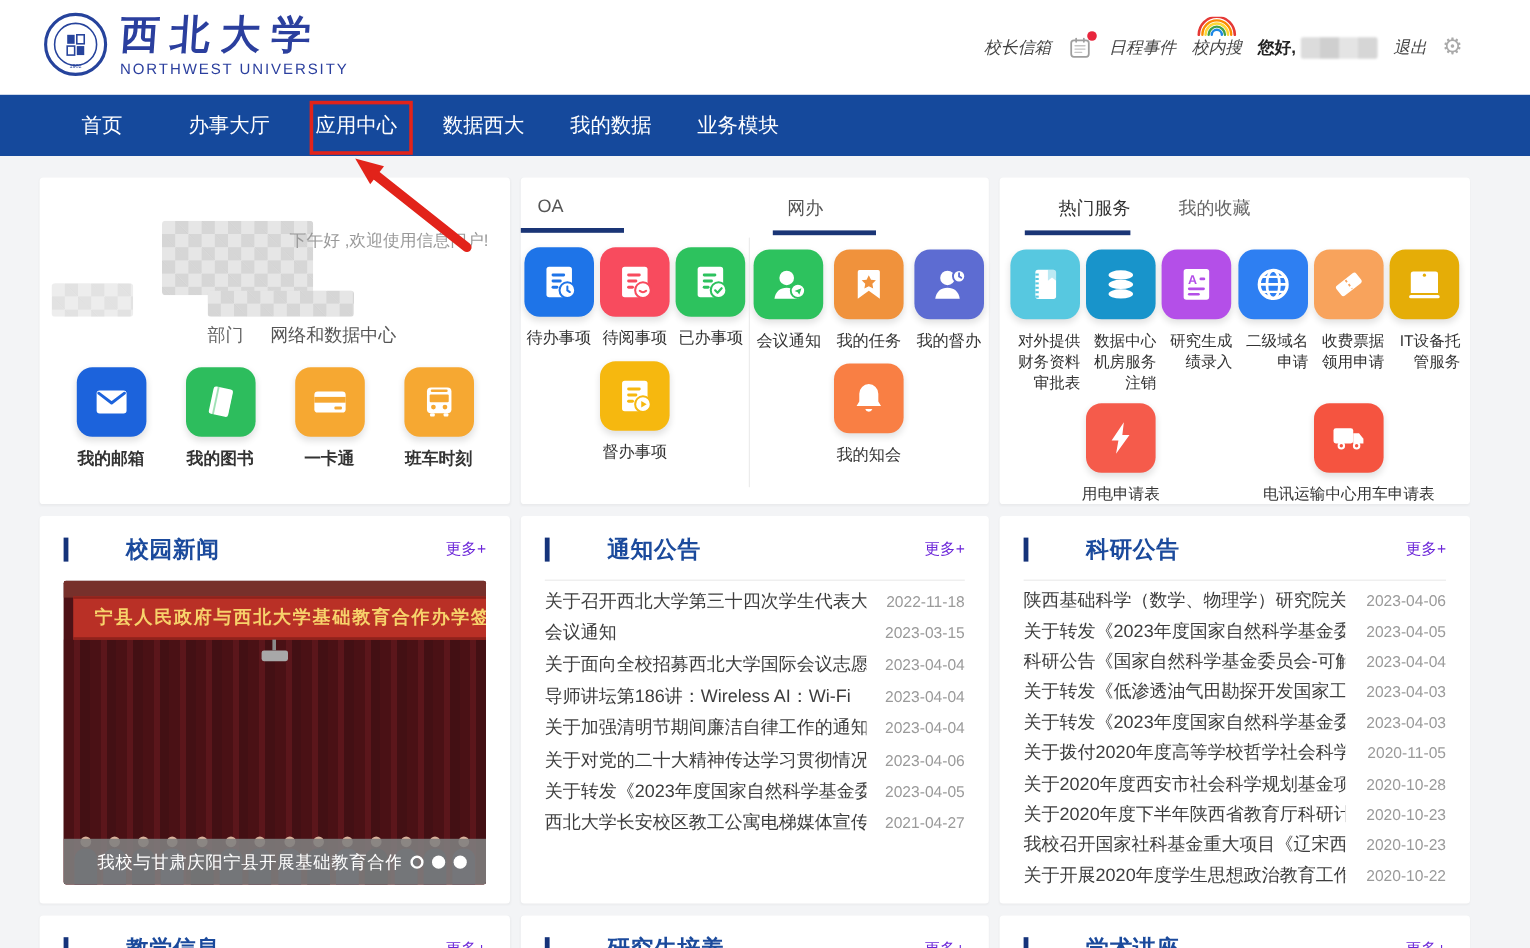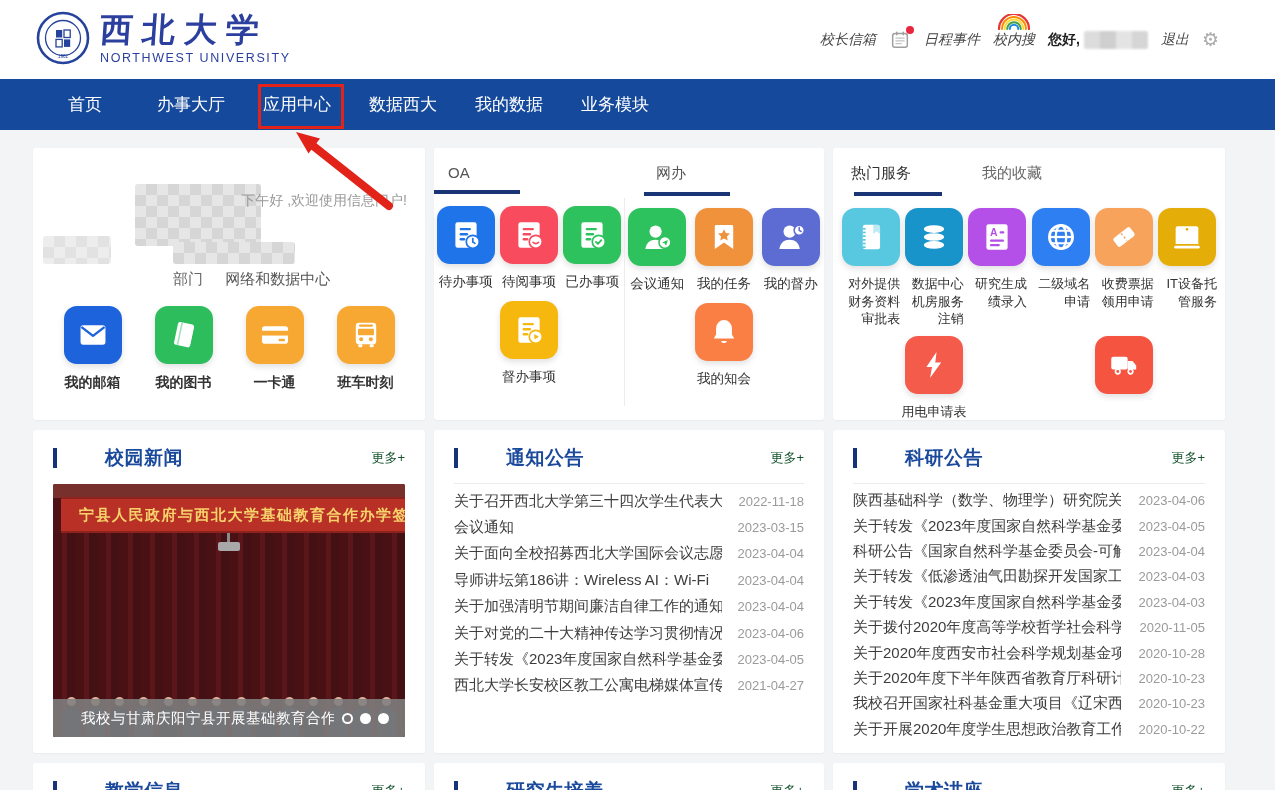--- a/index.html
+++ b/index.html
@@ -64,31 +64,31 @@
   .oa-sec.right .oa-title{margin-left:32px;}
   .oa-underline{height:4px;width:86px;background:#1a3576;margin-top:9px;}
   .oa-sec.right .oa-underline{margin-left:20px;}
   .oa-divider{position:absolute;left:190px;top:50px;bottom:14px;width:1px;background:#ececec;}
   .oa-grid{display:flex;flex-wrap:wrap;margin-top:10px;}
   .oa-grid .app-cell{width:50%;box-sizing:border-box;margin-bottom:8px;padding-top:2px;}
 
   
   .svc-tabs{display:flex;gap:40px;padding:16px 18px 0;}
   .svc-tab{font-size:15px;color:#666;cursor:pointer;}
-  .svc-tab.active{color:#333;}
+  .svc-tab.active{color:#333;text-align:right;}
   .svc-underline{height:4px;width:88px;background:#1a3576;margin:9px 0 0 3px;}
   .svc-grid{display:flex;flex-wrap:wrap;padding:0 6px;margin-top:10px;}
   .svc-grid .app-cell{width:25%;box-sizing:border-box;margin-bottom:6px;padding:2px 2px 0;}
   .svc-grid .app-label{font-size:13px;min-height:35px;}
 
   
   .sec-head{display:flex;align-items:center;padding:15px 20px 0;}
   .sec-bar{width:4px;height:20px;background:#15337a;margin-right:10px;}
   .sec-title{font-size:19px;color:#1b4a9c;font-weight:600;letter-spacing:.5px;margin-left:38px;}
-  .sec-more{margin-left:auto;font-size:13px;color:#14532d;cursor:pointer;}
+  .sec-more{margin-left:auto;font-size:13px;color:#6d28d9;cursor:pointer;}
   .sec-divider{height:1px;background:#ebebeb;margin:12px 20px 4px;}
 
   
   .photo{position:relative;margin:13px 20px 0;height:253px;overflow:hidden;border-radius:2px;
     background:#4e1216;cursor:pointer;}
   .photo-top{position:absolute;top:0;left:0;right:0;height:14px;background:#77302b;}
   .banner{position:absolute;top:13px;left:8px;right:0;height:36px;background:#b93026;
     border-top:2px solid #8f221c;border-bottom:2px solid #8f221c;box-sizing:border-box;
     color:#f7d26b;font-size:15px;font-weight:bold;letter-spacing:1.5px;line-height:32px;
     padding-left:18px;white-space:nowrap;overflow:hidden;}
@@ -457,20 +457,21 @@
               <div class="app-icon" style="background: rgb(245, 84, 64);">
                 <svg viewBox="0 0 24 24" width="34" height="34">
                   <rect x="3" y="6.2" width="11.6" height="9" rx="1.4" fill="#fff"></rect>
                   <path d="M14.6 9.2h3.4l2.6 3.2v2.8h-6z" fill="#fff"></path>
                   <circle cx="7.6" cy="16.6" r="2.2" fill="#fff"></circle>
                   <circle cx="7.6" cy="16.6" r="1" fill="#f55440"></circle>
                   <circle cx="16.6" cy="16.6" r="2.2" fill="#fff"></circle>
                   <circle cx="16.6" cy="16.6" r="1" fill="#f55440"></circle>
                 </svg>
               </div>
+              <div class="app-label">电讯运输中心用车申请表</div>
             </div>
           </div>
       </div>
     </div>
 
     <div class="crow">
       <div class="card c1 r2">
         <div class="sec-head">
           <span class="sec-bar"></span>
           <span class="sec-title">校园新闻</span>

